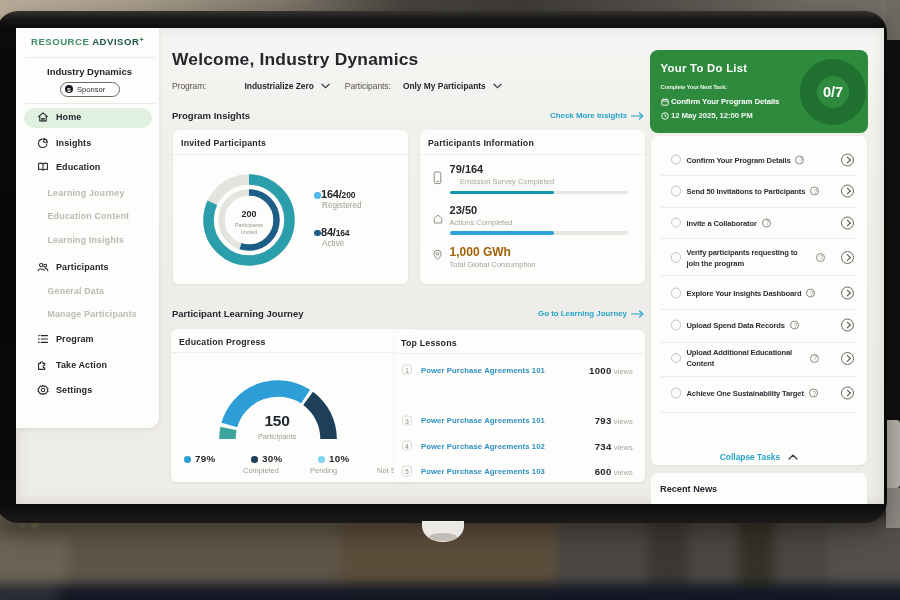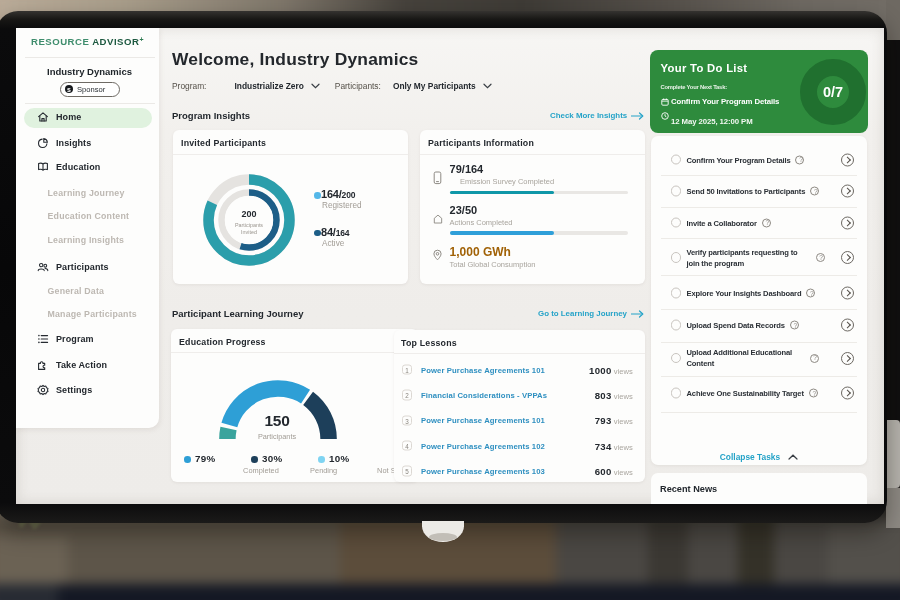--- a/index.html
+++ b/index.html
@@ -177,21 +177,21 @@
               <circle cx="6" cy="6" r="1.7"></circle>
               <path d="M6 1.4 L7.2 2.5 L8.9 2.1 L9.5 3.7 L11 4.4 L10.5 6 L11 7.6 L9.5 8.3 L8.9 9.9 L7.2 9.5 L6 10.6 L4.8 9.5 L3.1 9.9 L2.5 8.3 L1 7.6 L1.5 6 L1 4.4 L2.5 3.7 L3.1 2.1 L4.8 2.5 Z"></path>
             </svg>
   </span>
           <span class="nlab">Settings</span>
         </div>
 </div>
 <div class="abs" style="left:156px;top:21px;font-size:17.4px;font-weight:bold;color:#23272c;letter-spacing:.2px;">Welcome, Industry Dynamics</div>
 <div class="abs" style="left:156px;top:52.5px;font-size:8.4px;color:#555049;display:flex;align-items:center;">
   <span>Program:</span>
-  <span style="margin-left:6px;font-weight:bold;color:#23282e;padding-left:22px;">Industrialize Zero</span>
+  <span style="margin-left:16px;font-weight:bold;color:#23282e;padding-left:22px;">Industrialize Zero</span>
   <svg style="margin-left:7px" width="9" height="6" viewBox="0 0 9 6" fill="none" stroke="#3a3f45" stroke-width="1.2" stroke-linecap="round">
           <path d="M1 1.2 L4.5 4.6 L8 1.2"></path>
         </svg>
   <span style="margin-left:15px;">Participants:</span>
   <span style="margin-left:12px;font-weight:bold;color:#23282e;">Only My Participants</span>
   <svg style="margin-left:7px" width="9" height="6" viewBox="0 0 9 6" fill="none" stroke="#3a3f45" stroke-width="1.2" stroke-linecap="round">
           <path d="M1 1.2 L4.5 4.6 L8 1.2"></path>
         </svg>
 </div>
 <div class="abs" style="left:156px;top:82px;font-size:9.5px;font-weight:bold;color:#23282e;">Program Insights</div>
@@ -292,25 +292,20 @@
 </div>
 
 <div class="card" style="left:378px;top:302px;width:251px;height:152px;">
  <div class="ctitle" style="left:7px;">Top Lessons</div>
  <div class="cdiv" style="top:22.7px;"></div>
  <div class="lrow" style="top:39.5px;">
           <span class="lnum">1</span>
           <span class="llink">Power Purchase Agreements 101</span>
           <span class="lviews"><b>1000</b> views</span>
         </div>
- <div class="lrow" style="top:64.9px;">
-          <span class="lnum">2</span>
-          <span class="llink">Financial Considerations - VPPAs</span>
-          <span class="lviews"><b>803</b> views</span>
-        </div>
  <div class="lrow" style="top:90.3px;">
           <span class="lnum">3</span>
           <span class="llink">Power Purchase Agreements 101</span>
           <span class="lviews"><b>793</b> views</span>
         </div>
  <div class="lrow" style="top:115.7px;">
           <span class="lnum">4</span>
           <span class="llink">Power Purchase Agreements 102</span>
           <span class="lviews"><b>734</b> views</span>
         </div>
@@ -329,21 +324,21 @@
  <div class="abs" style="left:10.5px;top:33.5px;font-size:5.8px;font-weight:bold;color:#e9f3e9;letter-spacing:-.2px;">Complete Your Next Task:</div>
  <svg class="abs" style="left:10.5px;top:47.5px;" width="8" height="8" viewBox="0 0 8 8" fill="none" stroke="#fff" stroke-width=".9">
           <rect x=".8" y="1.4" width="6.4" height="5.8" rx="1"></rect>
           <path d="M.8 3.1 H7.2 M2.6 .6 V2 M5.4 .6 V2"></path>
         </svg>
  <div class="abs" style="left:21px;top:47px;font-size:7.8px;font-weight:bold;color:#fff;letter-spacing:-.1px;">Confirm Your Program Details</div>
  <svg class="abs" style="left:10.5px;top:61.5px;" width="8" height="8" viewBox="0 0 8 8" fill="none" stroke="#fff" stroke-width=".9">
           <circle cx="4" cy="4" r="3.3"></circle>
           <path d="M4 2.2 V4 L5.4 4.9"></path>
         </svg>
- <div class="abs" style="left:21px;top:61px;font-size:7.8px;font-weight:600;color:#f2f8f2;letter-spacing:-.1px;margin-top:6px;">12 May 2025, 12:00 PM</div>
+ <div class="abs" style="left:21px;top:61px;font-size:7.8px;font-weight:600;color:#f2f8f2;letter-spacing:-.1px;">12 May 2025, 12:00 PM</div>
 </div>
 <div class="abs" style="left:635px;top:108px;width:216px;height:329px;background:#fdfdfc;border-radius:7px;box-shadow:0 1px 3px rgba(120,110,95,.10);overflow:hidden;">
  <div class="trow" style="top:23.5px;">
           <span class="rc"></span>
           <span class="tt">Confirm Your Program Details</span>
           <span class="q"></span>
           <span class="ch"></span>
         </div>
  <div class="sep" style="top:39px;"></div>
  <div class="trow" style="top:55px;">

